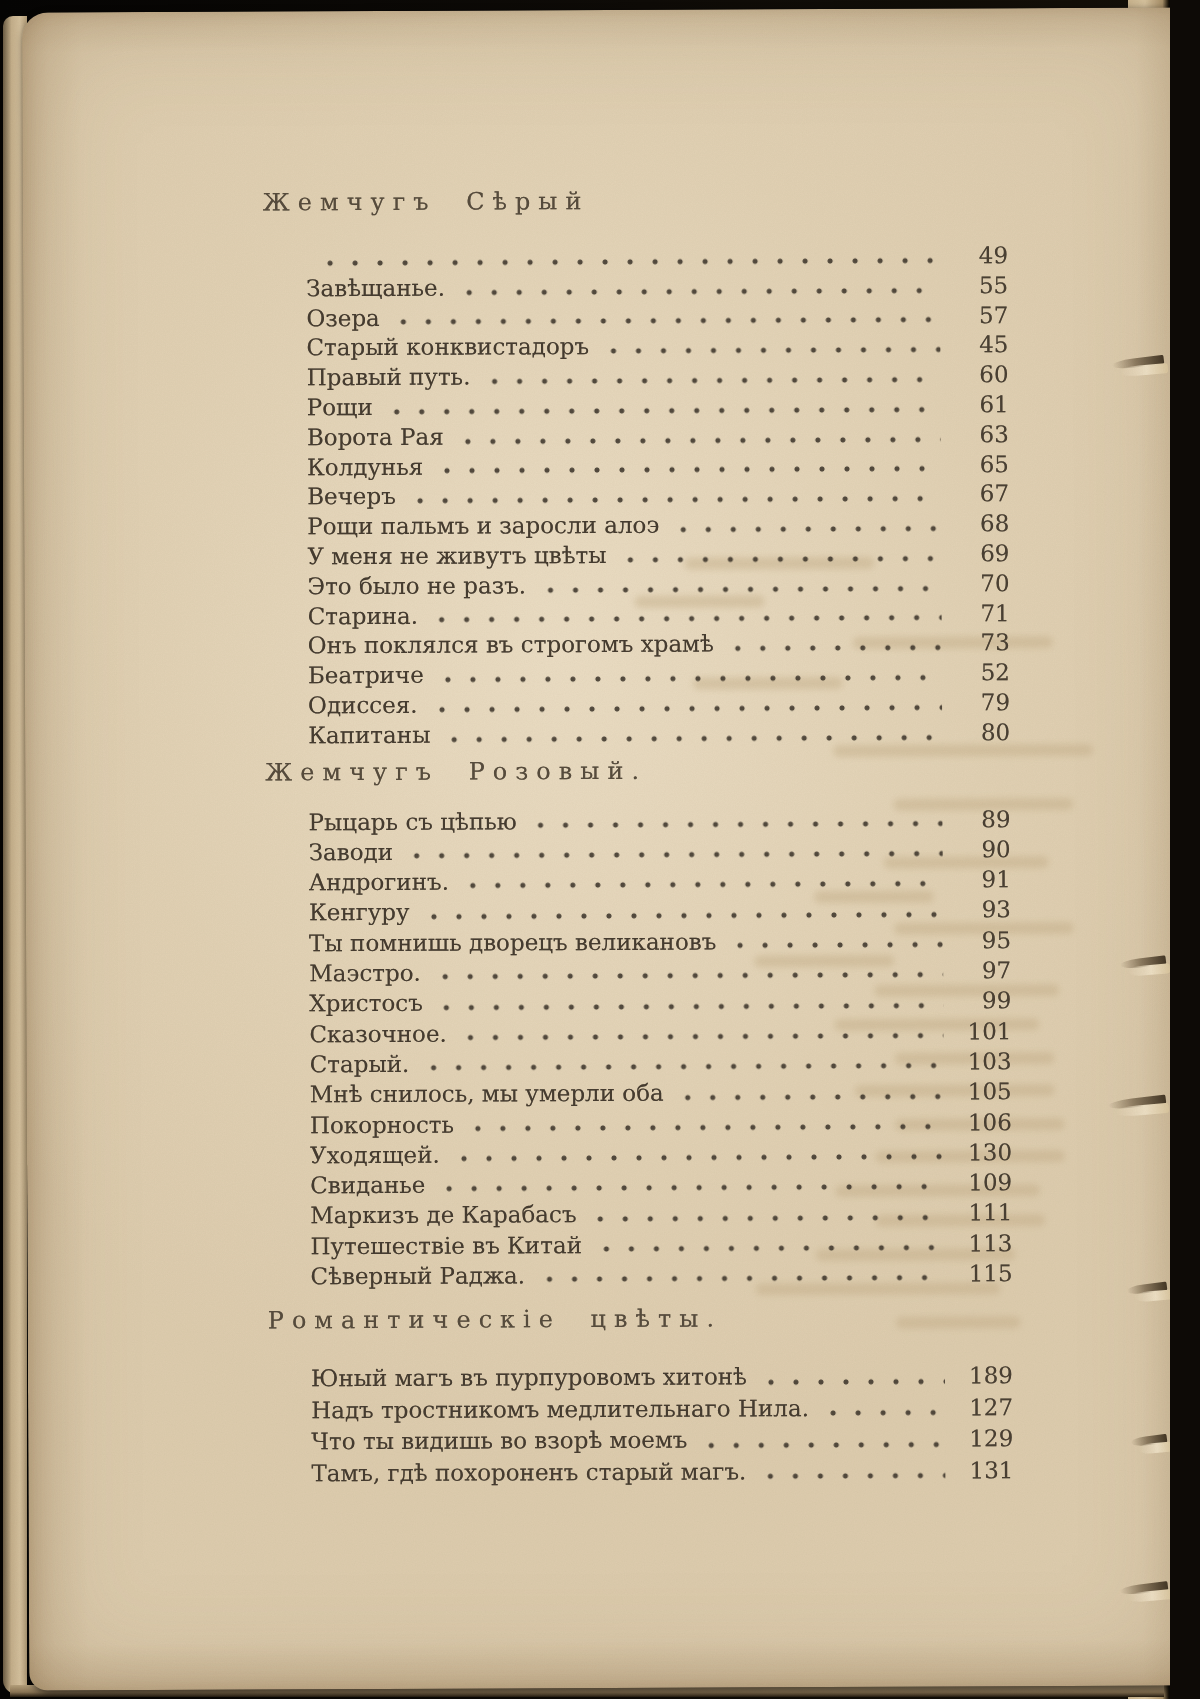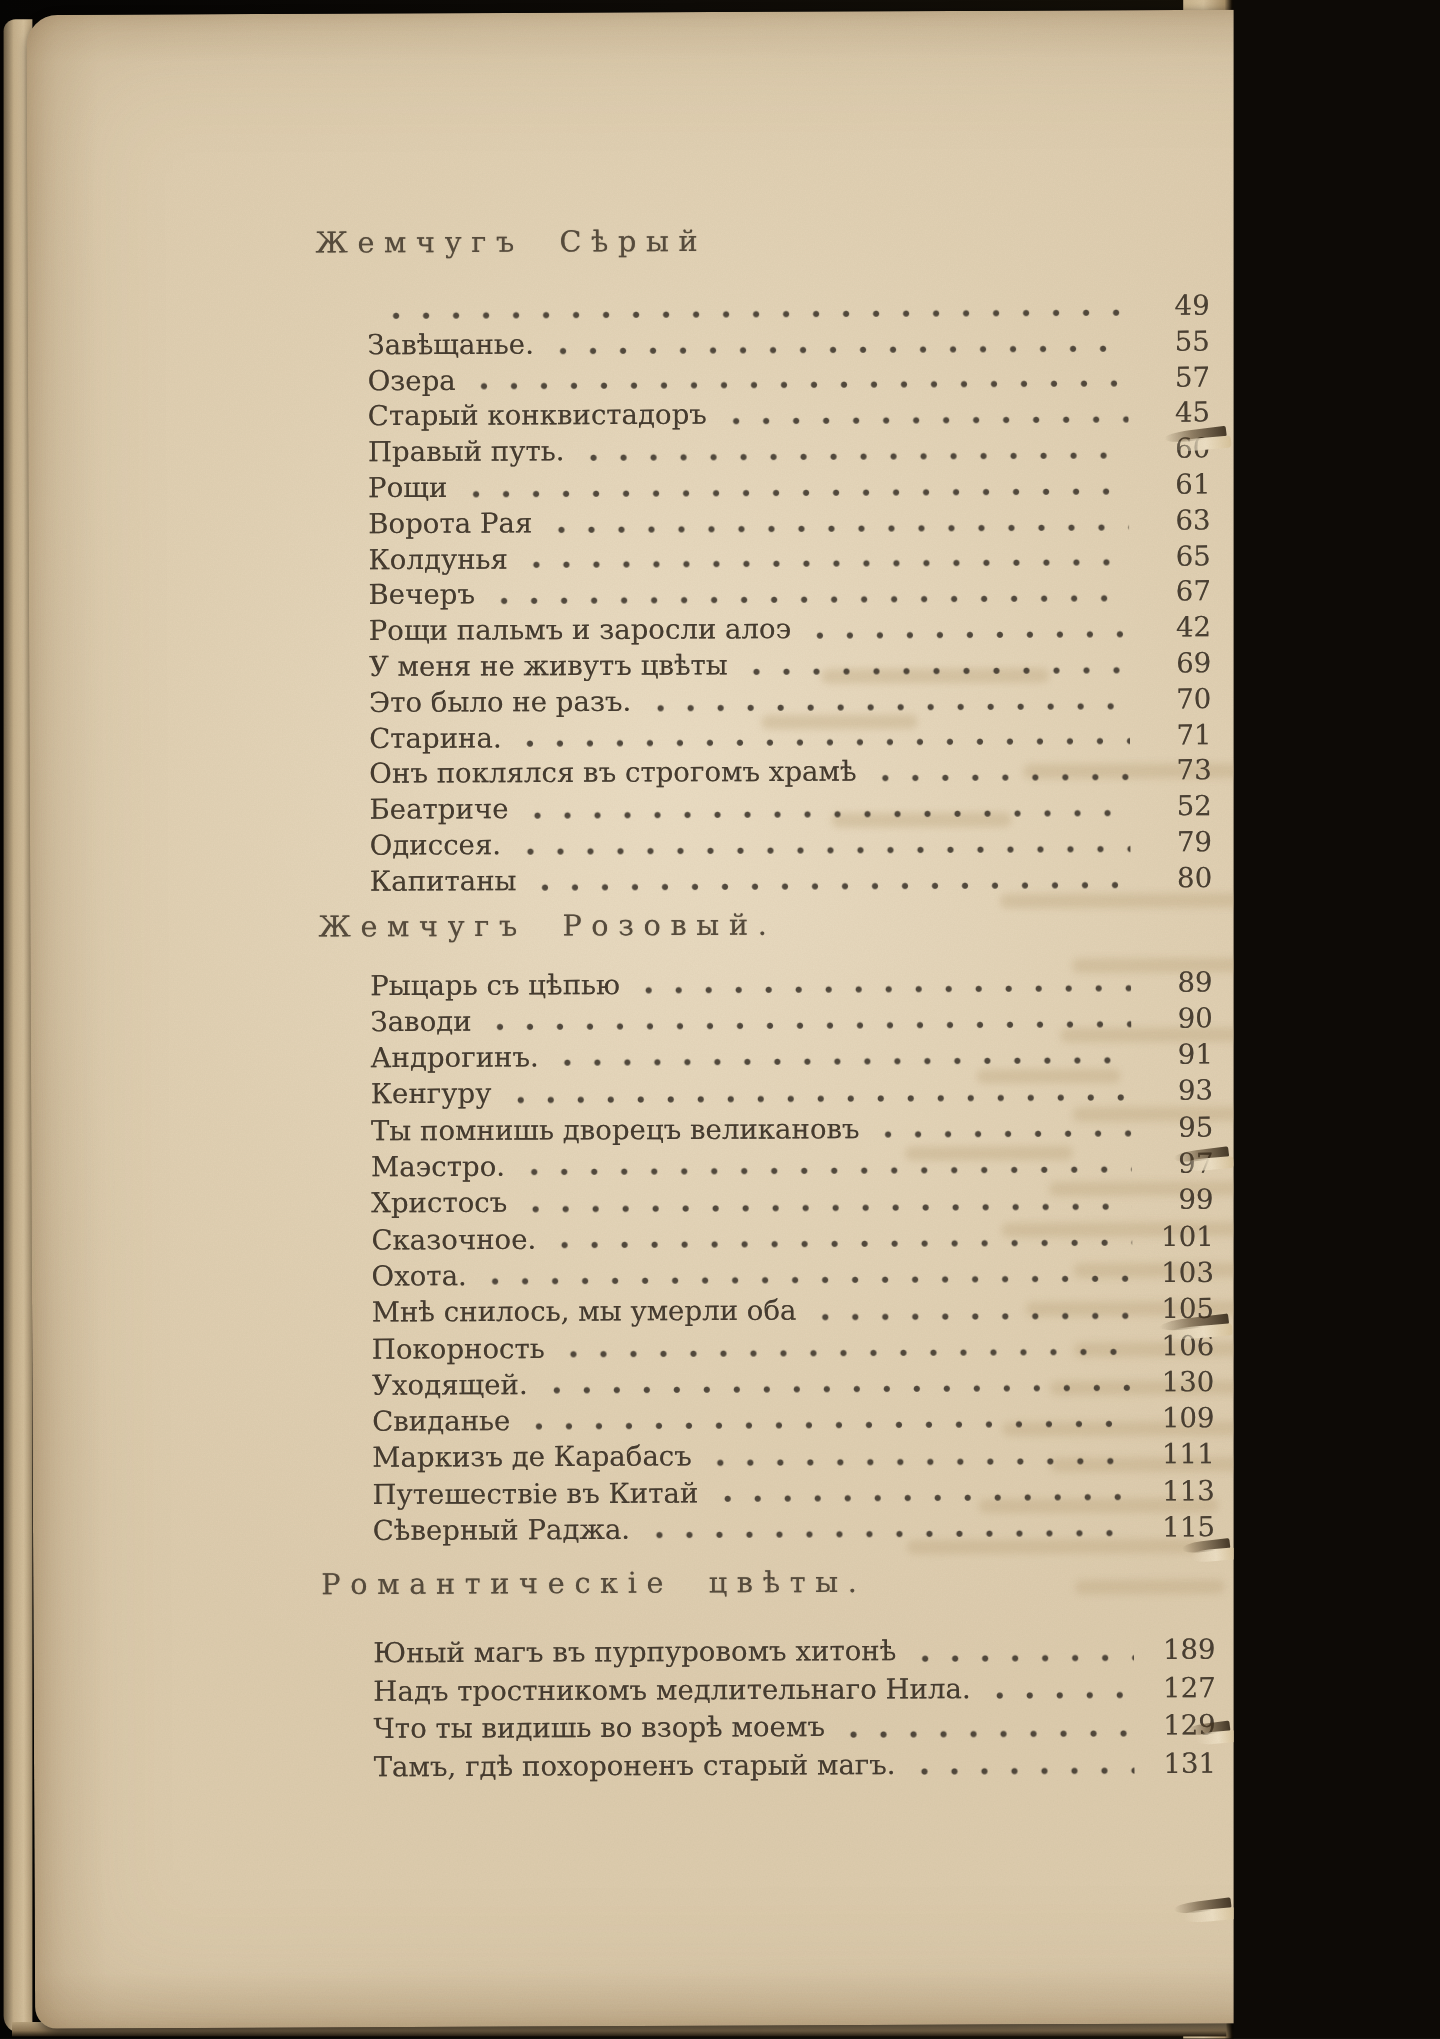--- a/index.html
+++ b/index.html
@@ -1,20 +1,21 @@
 <!DOCTYPE html>
 <html><head>
 <meta charset="utf-8">
 <title>Scanned book page</title>
 <style>
   html,body{margin:0;padding:0;background:#0d0a06;}
   .scan{
-    position:relative;width:1028px;height:1699px;overflow:hidden;
+    position:relative;width:1142px;height:1699px;overflow:hidden;
     background:linear-gradient(90deg,#050403 0,#0e0b07 55%,#141008 100%);
     font-family:"DejaVu Serif","Liberation Serif",serif;
+    padding-left:28px;
   }
   
   .under-left{
     position:absolute;left:3px;top:16px;bottom:5px;width:24px;
     background:linear-gradient(90deg,#6b5c44 0,#c3ae8a 35%,#d3bf9c 70%,#b7a17c 100%);
     border-radius:10px 0 0 14px;
   }
   .under-right{
     position:absolute;right:0;top:0;bottom:0;width:42px;
     background:linear-gradient(90deg,#c9b48e 0,#d6c29e 40%,#a78f68 82%,#1a1309 96%,#070503 100%);
@@ -168,21 +169,21 @@
     <span class="pg">65</span>
   </div>
             <div class="row">
     <span class="title">Вечеръ</span>
     <span class="leader"></span>
     <span class="pg">67</span>
   </div>
             <div class="row">
     <span class="title">Рощи пальмъ и заросли алоэ</span>
     <span class="leader"></span>
-    <span class="pg">42</span>
+    <span class="pg">68</span>
   </div>
             <div class="row">
     <span class="title">У меня не живутъ цвѣты</span>
     <span class="leader"></span>
     <span class="pg">69</span>
   </div>
             <div class="row">
     <span class="title">Это было не разъ.</span>
     <span class="leader"></span>
     <span class="pg">70</span>
@@ -251,21 +252,21 @@
     <span class="title">Христосъ</span>
     <span class="leader"></span>
     <span class="pg">99</span>
   </div>
             <div class="row">
     <span class="title">Сказочное.</span>
     <span class="leader"></span>
     <span class="pg">101</span>
   </div>
             <div class="row">
-    <span class="title">Охота.</span>
+    <span class="title">Старый.</span>
     <span class="leader"></span>
     <span class="pg">103</span>
   </div>
             <div class="row">
     <span class="title">Мнѣ снилось, мы умерли оба</span>
     <span class="leader"></span>
     <span class="pg">105</span>
   </div>
             <div class="row">
     <span class="title">Покорность</span>

